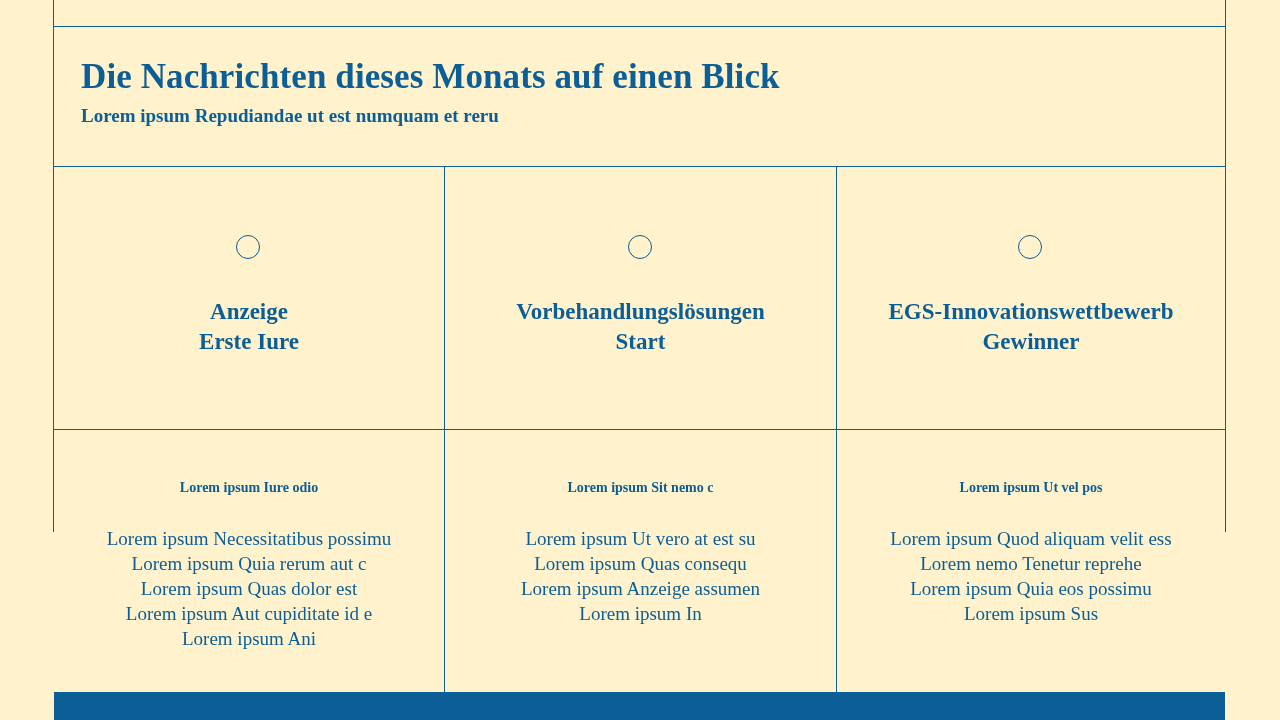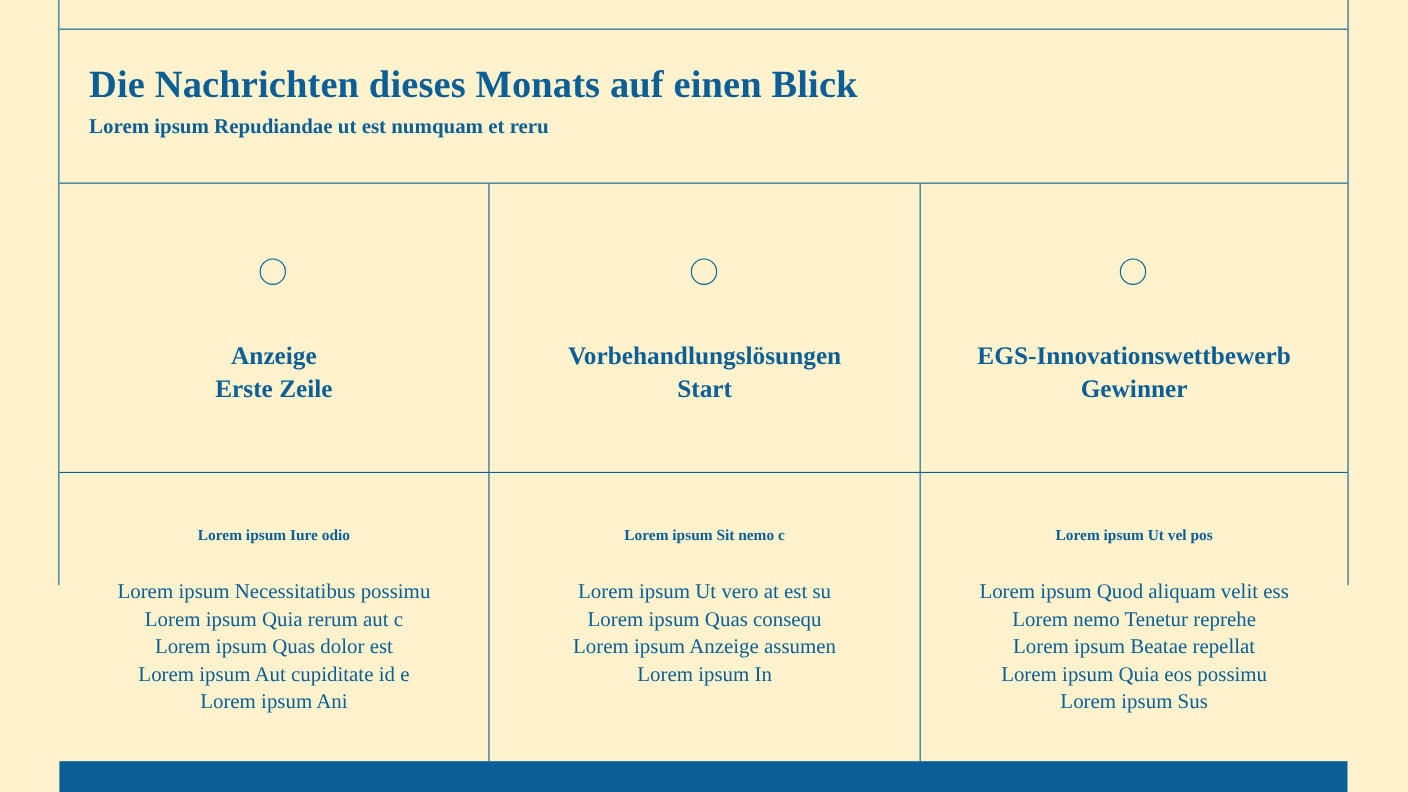--- a/index.html
+++ b/index.html
@@ -92,21 +92,21 @@
       height: 24px;
       margin-left: -13px;
       border: 1.5px solid #0B5E96;
       border-radius: 50%;
       box-sizing: border-box;
     }
     .feature-heading {
       position: absolute;
       left: 0; right: 0;
       top: 130px;
-      margin: 12px;
+      margin: 0;
       font-family: "Liberation Serif", "DejaVu Serif", serif;
       font-weight: bold;
       font-size: 23px;
       line-height: 30px;
     }
     .feature-heading span { display: block; }
     .news-heading {
       position: absolute;
       left: 0; right: 0;
       top: 46px;
@@ -146,21 +146,21 @@
     <h1 class="title">Die Nachrichten dieses Monats auf einen Blick</h1>
     <p class="subtitle">Lorem ipsum Repudiandae ut est numquam et reru</p>
   </header>
 
   <div class="grid">
 
     <div class="cell row-0 col-0">
       <span class="circle-icon"></span>
       <h2 class="feature-heading">
         <span>Anzeige</span>
-        <span>Erste Zeile</span>
+        <span>Erste Iure</span>
       </h2>
     </div>
     <div class="cell row-0 col-1">
       <span class="circle-icon"></span>
       <h2 class="feature-heading">
         <span>Vorbehandlungslösungen</span>
         <span>Start</span>
       </h2>
     </div>
     <div class="cell row-0 col-2">
@@ -188,21 +188,20 @@
         <li>Lorem ipsum Quas consequ</li>
         <li>Lorem ipsum Anzeige assumen</li>
         <li>Lorem ipsum In</li>
       </ul>
     </div>
     <div class="cell row-1 col-2">
       <h3 class="news-heading">Lorem ipsum Ut vel pos</h3>
       <ul class="news-lines">
         <li>Lorem ipsum Quod aliquam velit ess</li>
         <li>Lorem nemo Tenetur reprehe</li>
-        <li>Lorem ipsum Beatae repellat</li>
         <li>Lorem ipsum Quia eos possimu</li>
         <li>Lorem ipsum Sus</li>
       </ul>
     </div>
   </div>
 
   <div class="footer-bar"></div>
 </div>
 
 </body></html>

